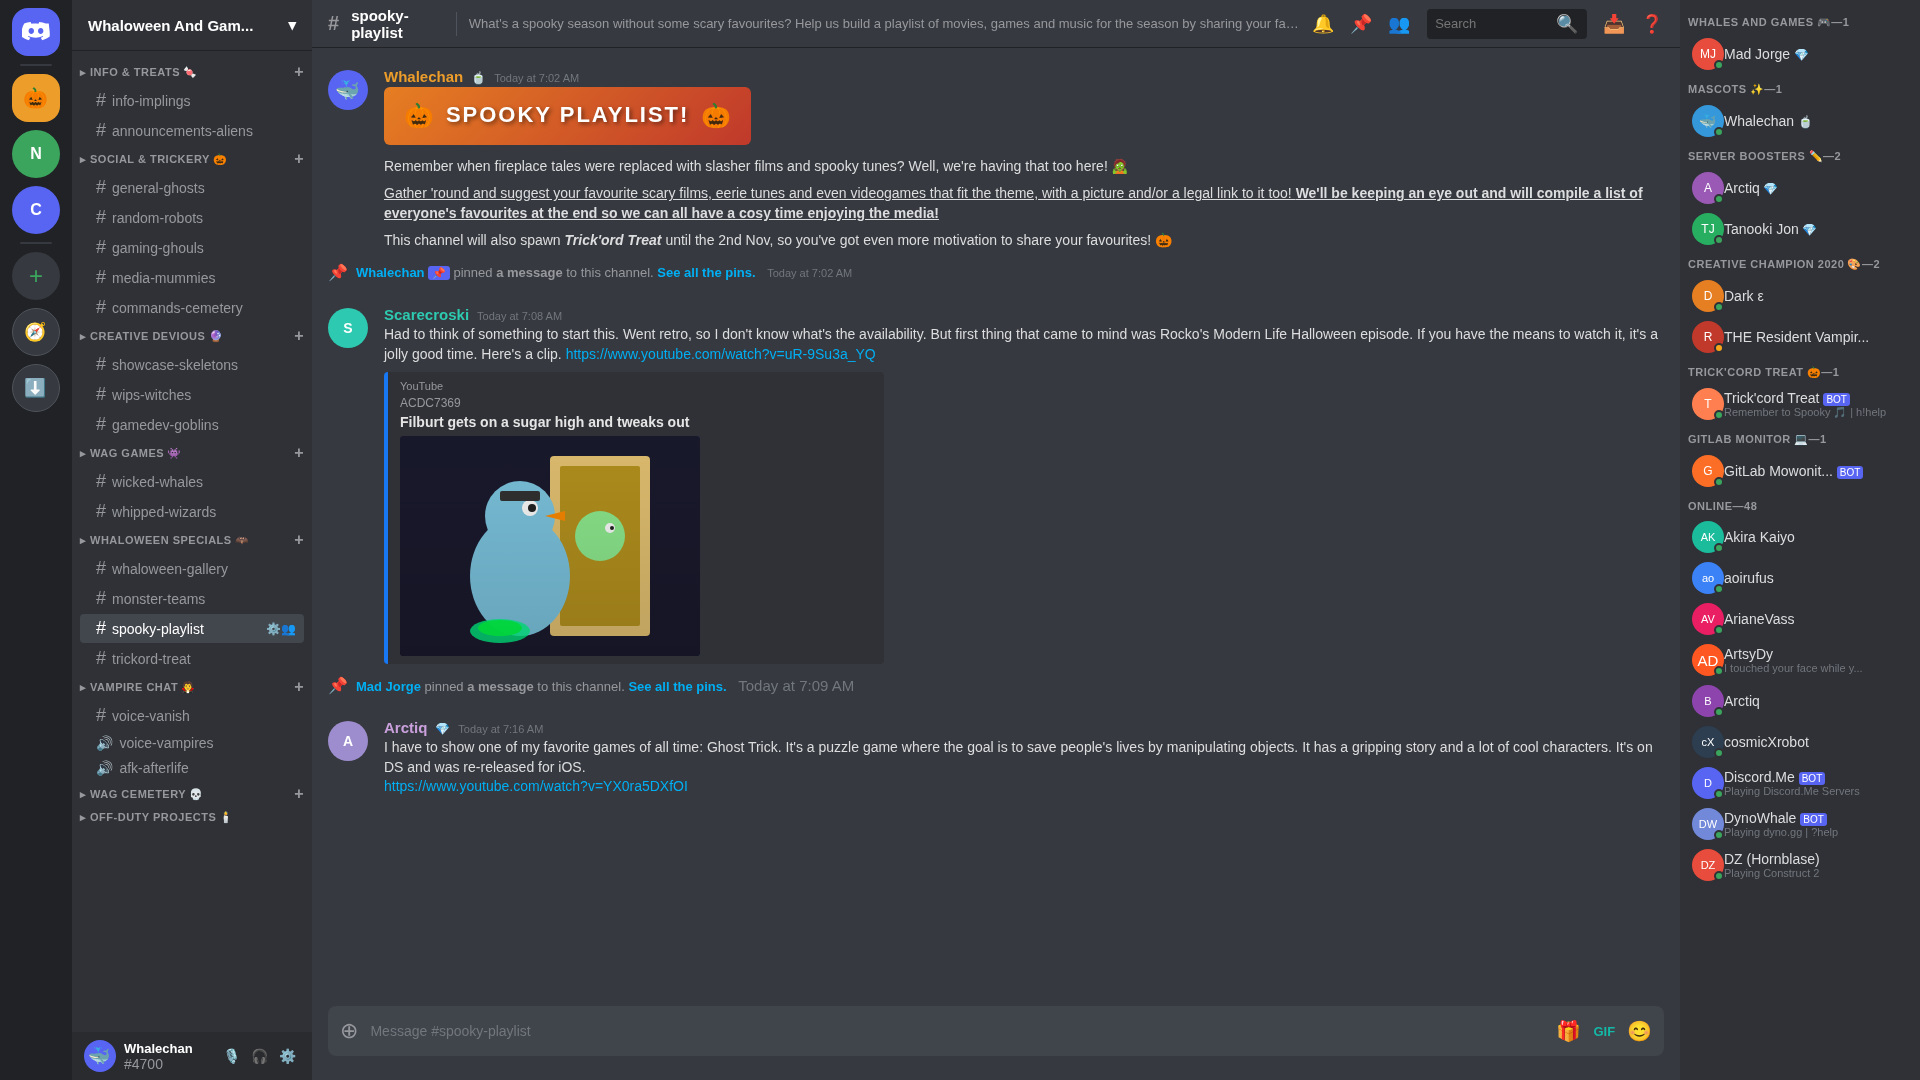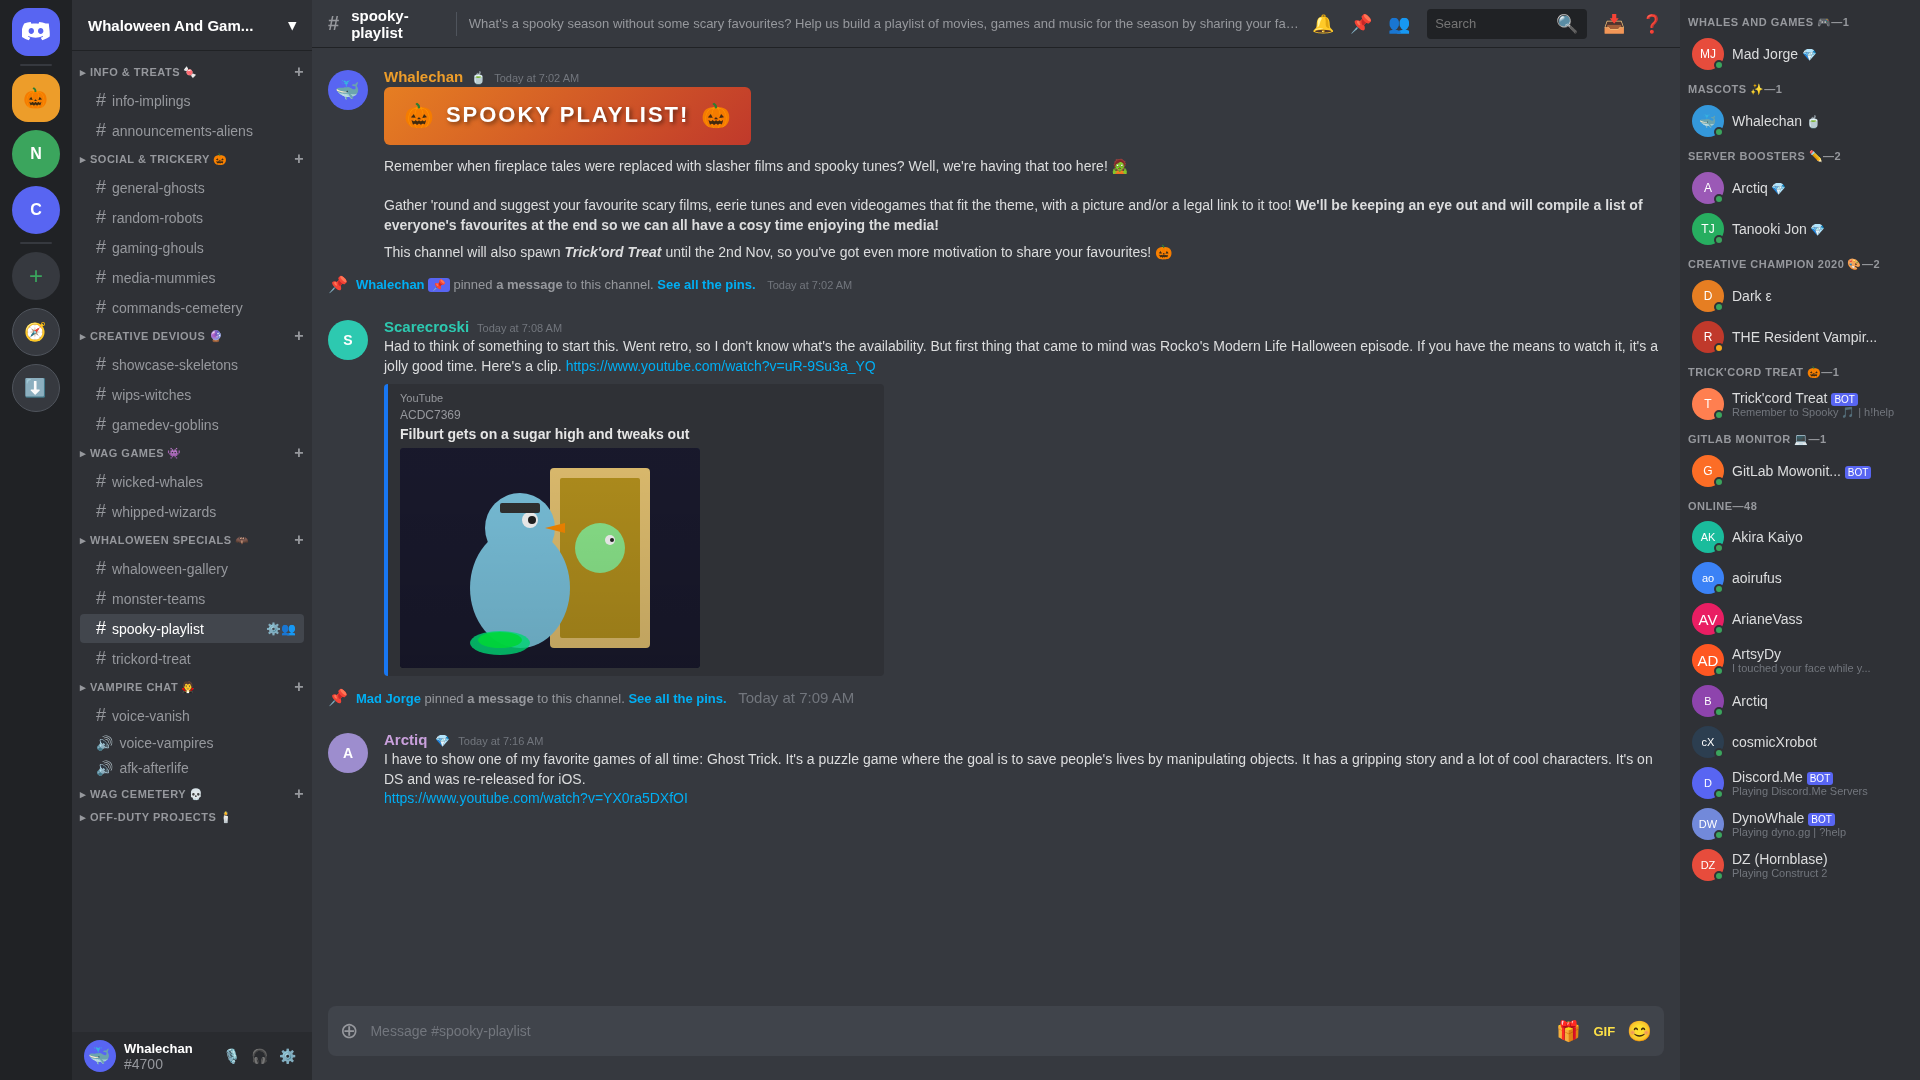--- a/index.html
+++ b/index.html
@@ -253,21 +253,20 @@
       text-transform: uppercase;
       letter-spacing: 0.5px;
     }
     .member-item {
       display: flex;
       align-items: center;
       padding: 4px 8px;
       border-radius: 4px;
       margin: 1px 4px;
       cursor: pointer;
-      gap: 8px;
     }
     .member-avatar {
       width: 32px; height: 32px;
       border-radius: 50%;
       background: #5865f2;
       display: flex; align-items: center; justify-content: center;
       font-size: 13px; color: white;
       flex-shrink: 0;
       position: relative;
     }
@@ -555,21 +554,21 @@
         <div class="message-text">
           <div class="spooky-banner">
             <span style="font-size:24px;">🎃</span>
             <span class="spooky-banner-text">SPOOKY PLAYLIST!</span>
             <span style="font-size:24px;">🎃</span>
           </div>
         </div>
         <div class="message-text">
           Remember when fireplace tales were replaced with slasher films and spooky tunes? Well, we're having that too here! 🧟
         </div>
-        <div class="message-text" style="margin-top:20px;">
+        <div class="message-text" style="margin-top:8px;text-decoration:underline;">
           Gather 'round and suggest your favourite scary films, eerie tunes and even videogames that fit the theme, with a picture and/or a legal link to it too! <strong>We'll be keeping an eye out and will compile a list of everyone's favourites at the end so we can all have a cosy time enjoying the media!</strong>
         </div>
         <div class="message-text" style="margin-top:8px;">
           This channel will also spawn <strong><em>Trick'ord Treat</em></strong> until the 2nd Nov, so you've got even more motivation to share your favourites! 🎃
         </div>
       </div>
     </div>
 
     <div class="system-message">
       <span class="pin-icon">📌</span>
@@ -671,21 +670,21 @@
     </div>
 
   </div>
 
   <div class="message-input-area">
     <div class="message-input-box">
       <span class="input-plus">⊕</span>
       <input type="text" placeholder="Message #spooky-playlist" style="">
       <div class="input-icons">
         <span class="input-icon">🎁</span>
-        <span class="input-icon" style="font-size:13px; font-weight:bold; color:#fde047;">GIF</span>
+        <span class="input-icon" style="font-size:13px; font-weight:bold; color:#14b8a6;">GIF</span>
         <span class="input-icon">😊</span>
       </div>
     </div>
   </div>
 </div>
 
 <div class="right-sidebar">
 
   <div class="member-category">WHALES AND GAMES 🎮—1</div>
   <div class="member-item">
@@ -789,21 +788,21 @@
       <span style="color:white; font-size:11px;">ao</span>
       <div class="status"></div>
     </div>
     <div class="member-info">
       <div class="member-name online">aoirufus</div>
     </div>
   </div>
 
   <div class="member-item">
     <div class="member-avatar" style="background:#e91e63;">
-      <span style="color:white; font-size:15px;">AV</span>
+      <span style="color:white; font-size:11px;">AV</span>
       <div class="status"></div>
     </div>
     <div class="member-info">
       <div class="member-name online">ArianeVass</div>
     </div>
   </div>
 
   <div class="member-item">
     <div class="member-avatar" style="background:#ff5722;">
       <span style="color:white; font-size:15px;">AD</span>

